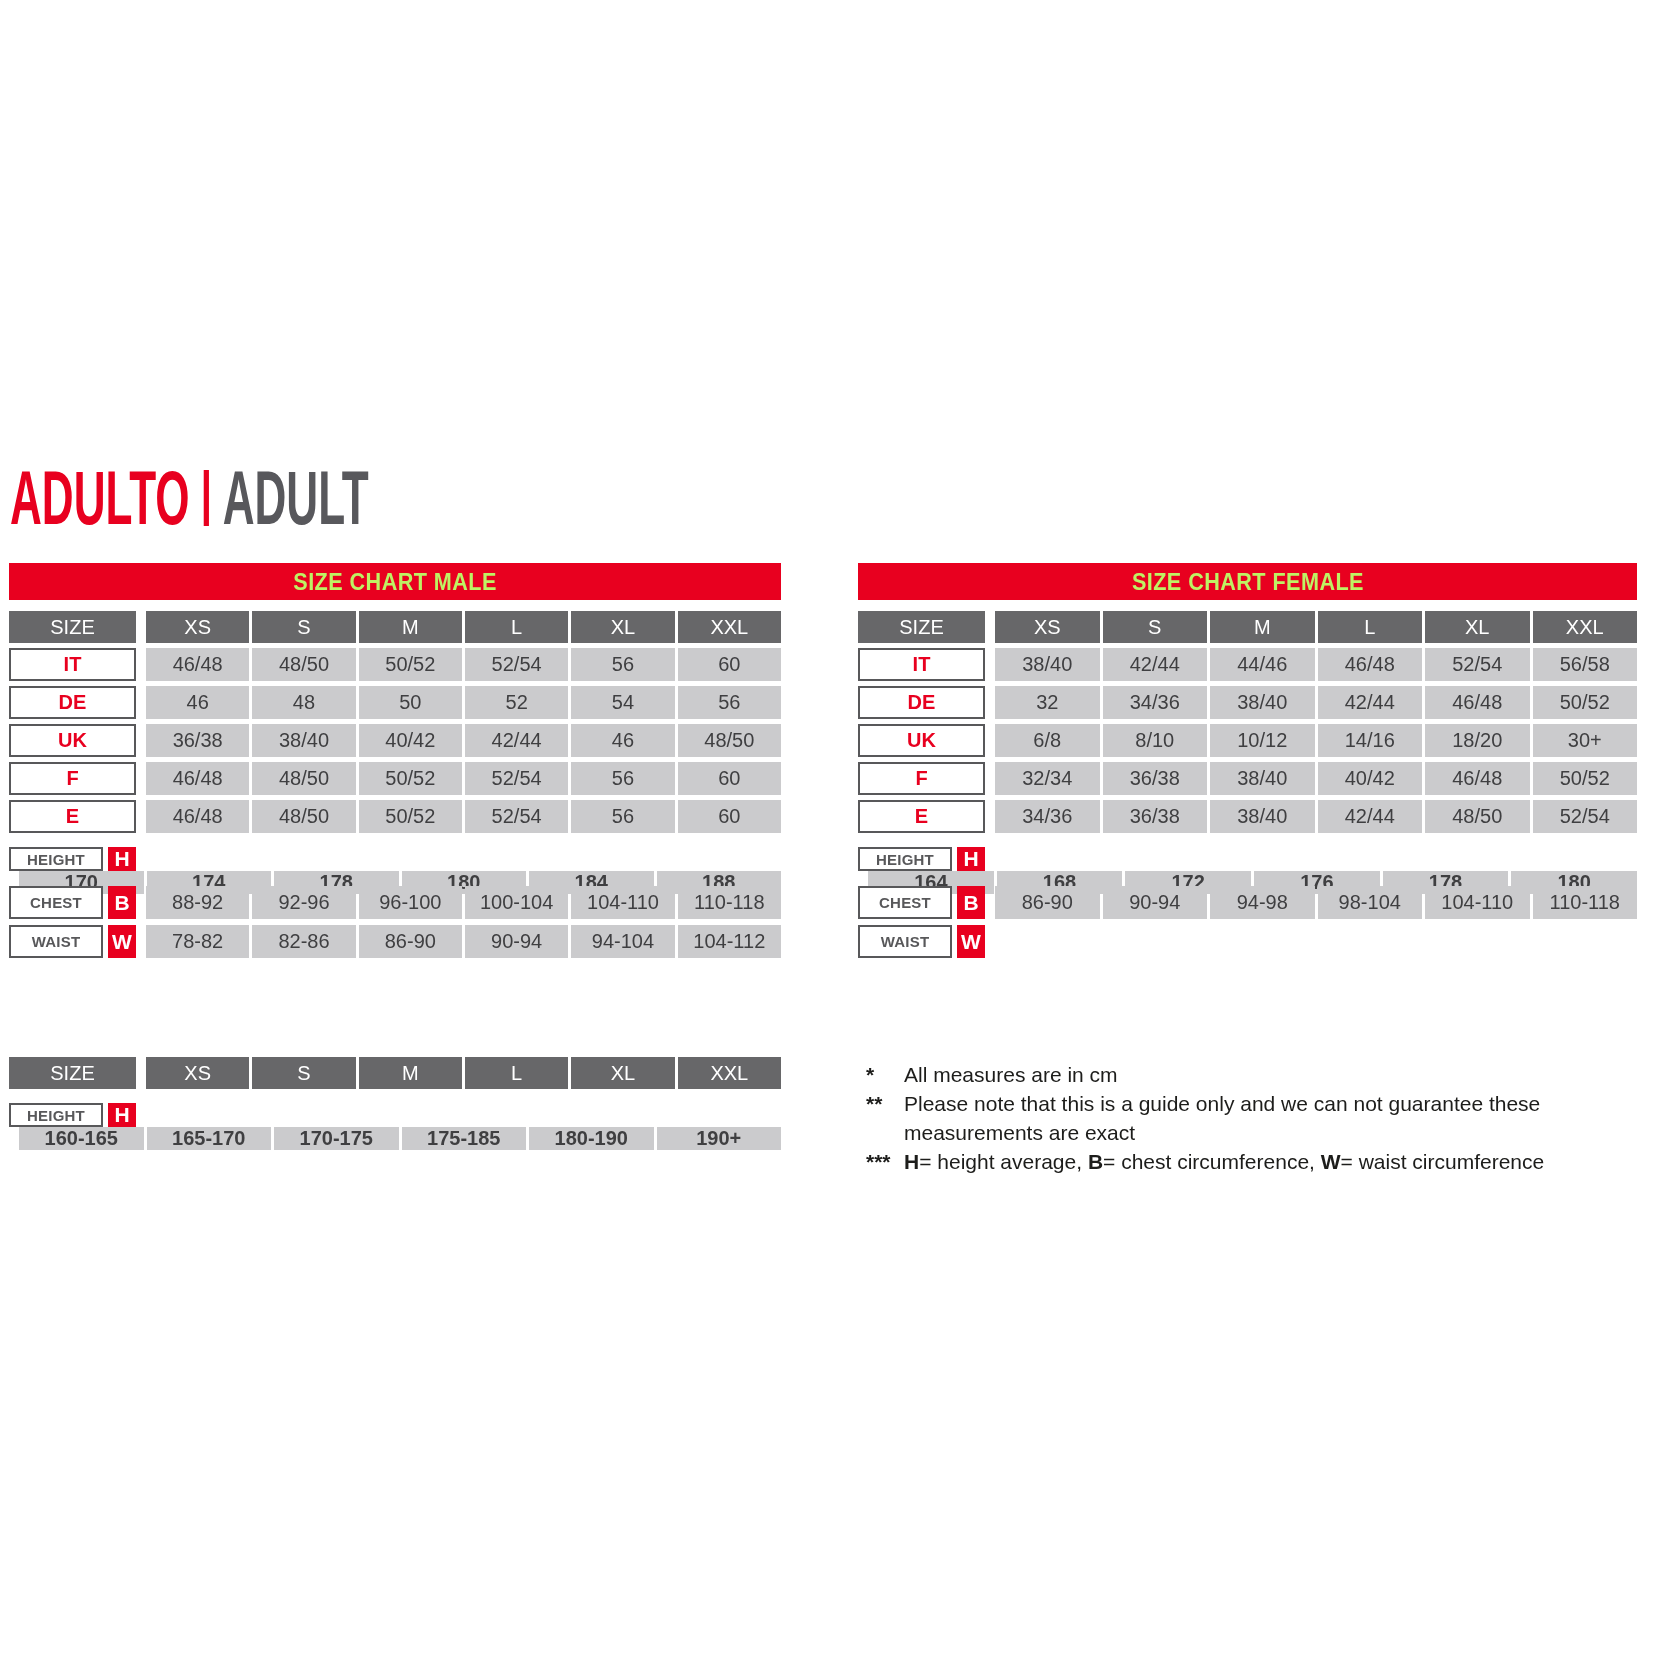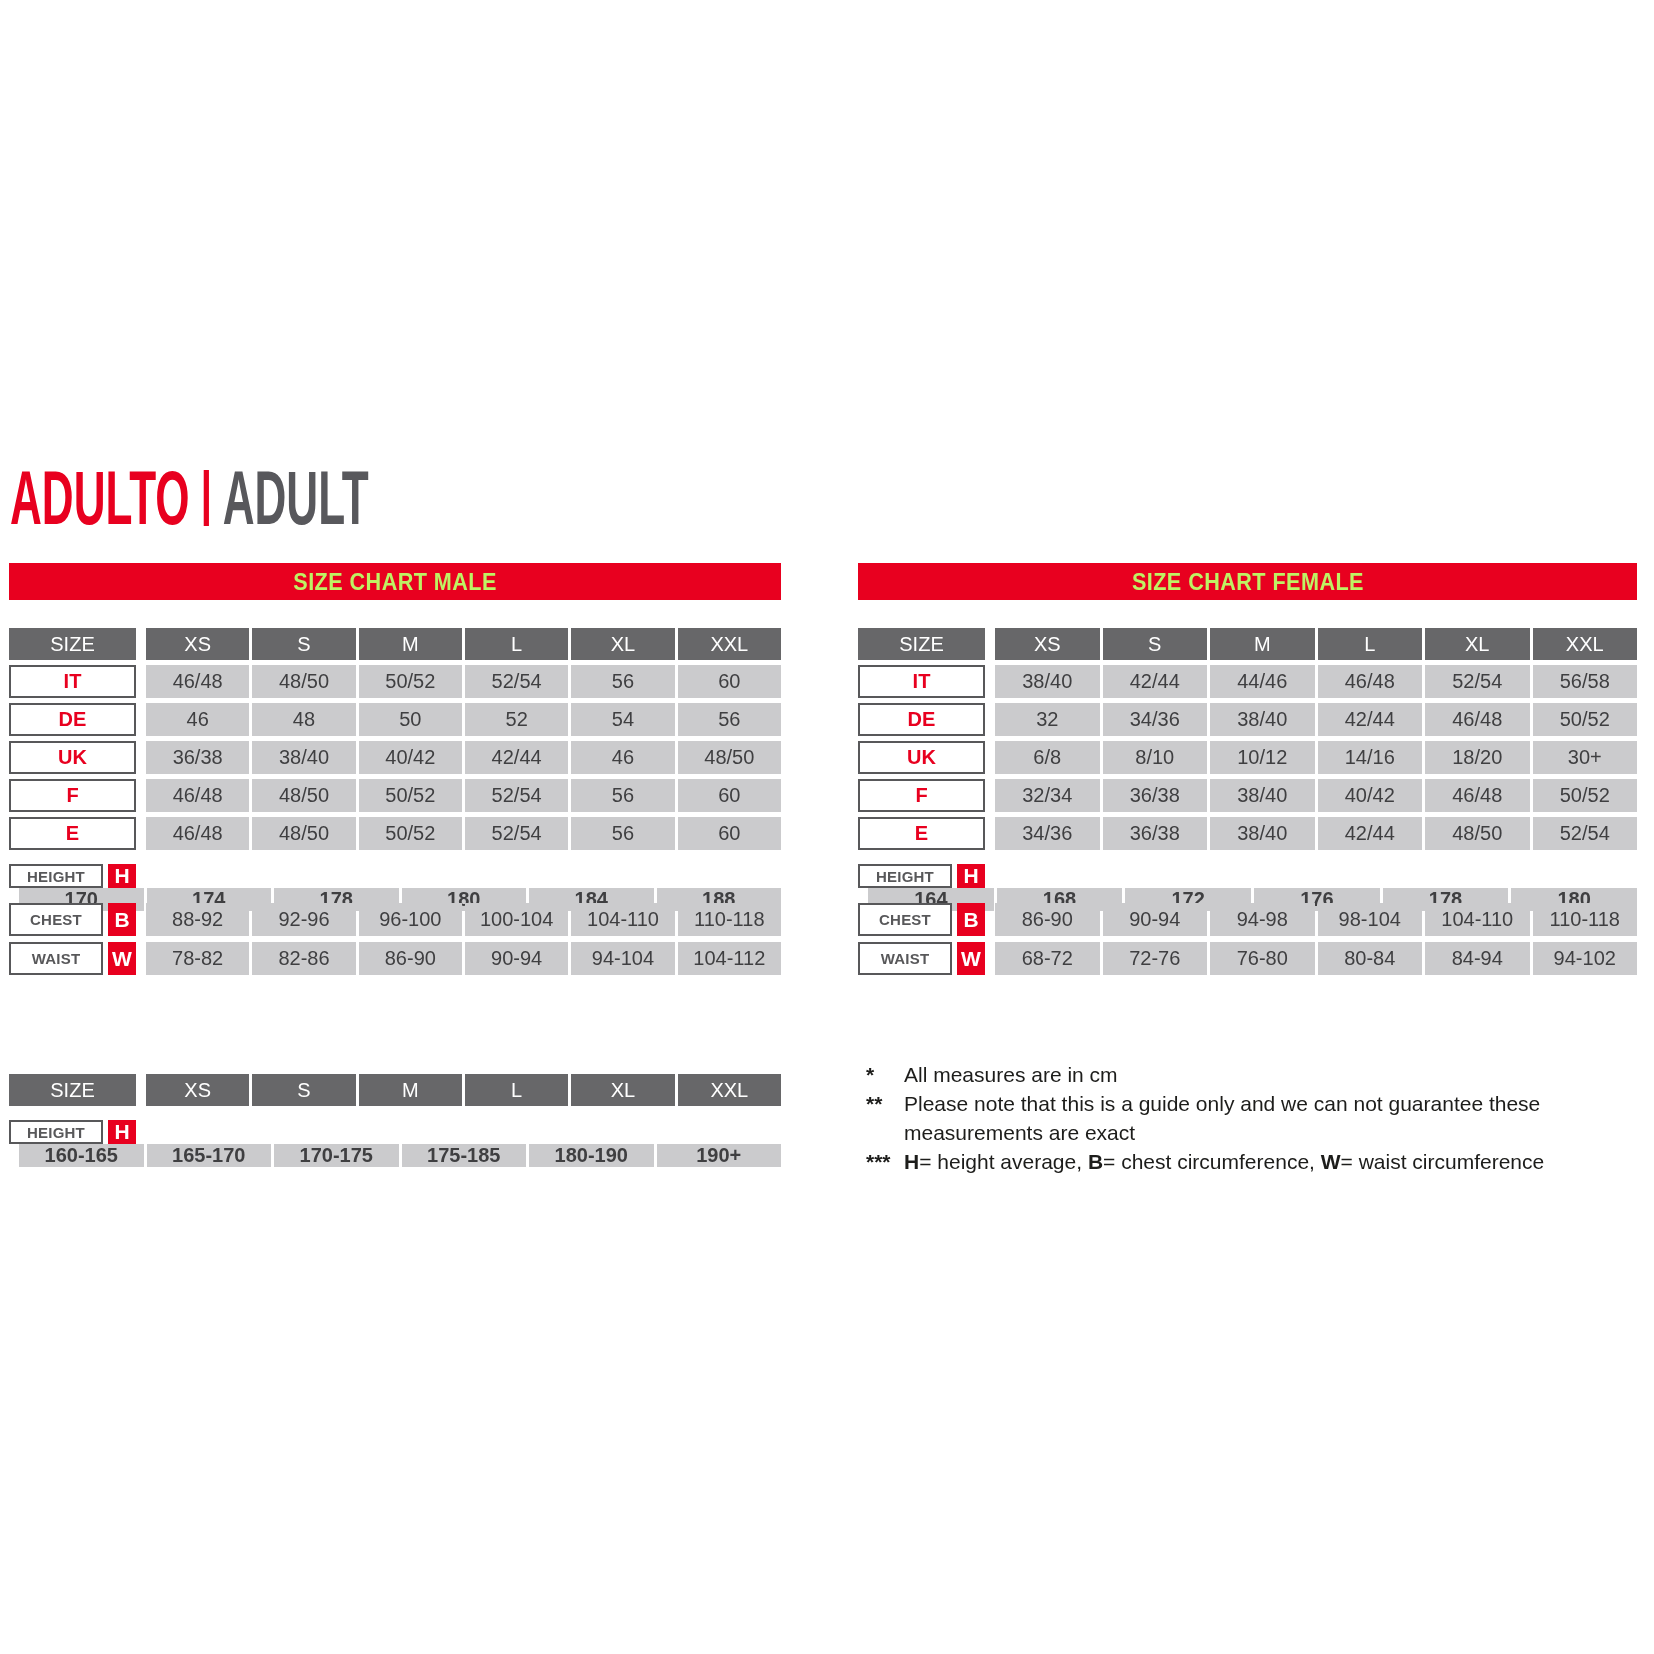--- a/index.html
+++ b/index.html
@@ -32,21 +32,21 @@
   #tbl-female{left:858px;top:563px;width:779px;}
   #tbl-unisex{left:9px;top:1046px;width:772px;}
 
   .tbar{
     height:37px;background:var(--red);color:#bef264;
     display:flex;align-items:center;justify-content:center;
   }
   .tbar-txt{font-weight:bold;font-size:24px;letter-spacing:.5px;transform:scaleX(.9);}
 
   .trow{display:flex;height:33px;margin-top:5px;}
-  .trow.hdr{height:32px;margin-top:28px;}
+  .trow.hdr{height:32px;margin-top:11px;}
   .mrow{margin-top:6px;}
   .mrow.first-m{margin-top:14px;flex-direction:column;}
 
   .label-col{width:127px;flex:none;display:flex;}
   .cells{flex:1;display:flex;gap:3px;margin-left:10px;}
   .cell{
     flex:1;display:flex;align-items:center;justify-content:center;
     background:var(--cellgray);color:var(--textdark);font-size:20px;
   }
   .hdr .cell{background:var(--dkgray);color:#ffffff;}
@@ -325,28 +325,20 @@
         <div class="cell">98-104</div>
         <div class="cell">104-110</div>
         <div class="cell">110-118</div>
       </div>
     </div>
     <div class="trow mrow">
       <div class="measure-label">
         <div class="measure-name">WAIST</div>
         <div class="measure-letter">W</div>
       </div>
-      <div class="cells">
-        <div class="cell">68-72</div>
-        <div class="cell">72-76</div>
-        <div class="cell">76-80</div>
-        <div class="cell">80-84</div>
-        <div class="cell">84-94</div>
-        <div class="cell">94-102</div>
-      </div>
     </div>
   </section>
 <section class="size-table" id="tbl-unisex">
     <div class="trow hdr">
       <div class="label-col">
         <div class="hcell">SIZE</div>
       </div>
       <div class="cells">
         <div class="cell">XS</div>
         <div class="cell">S</div>

